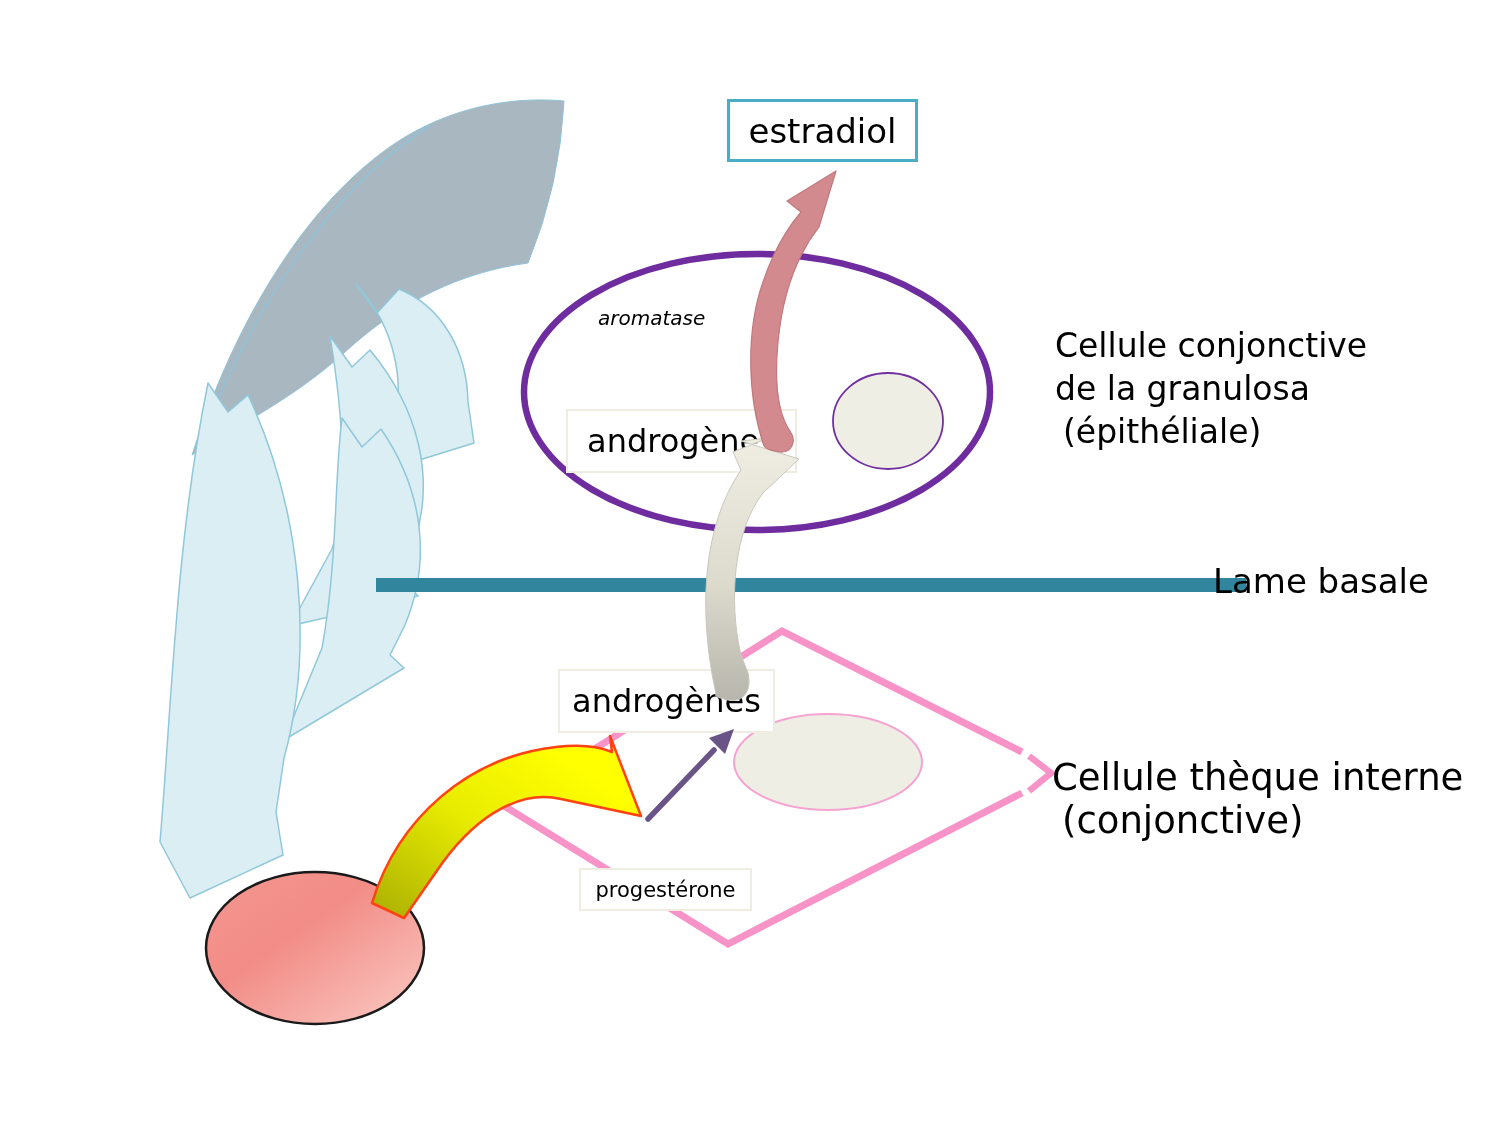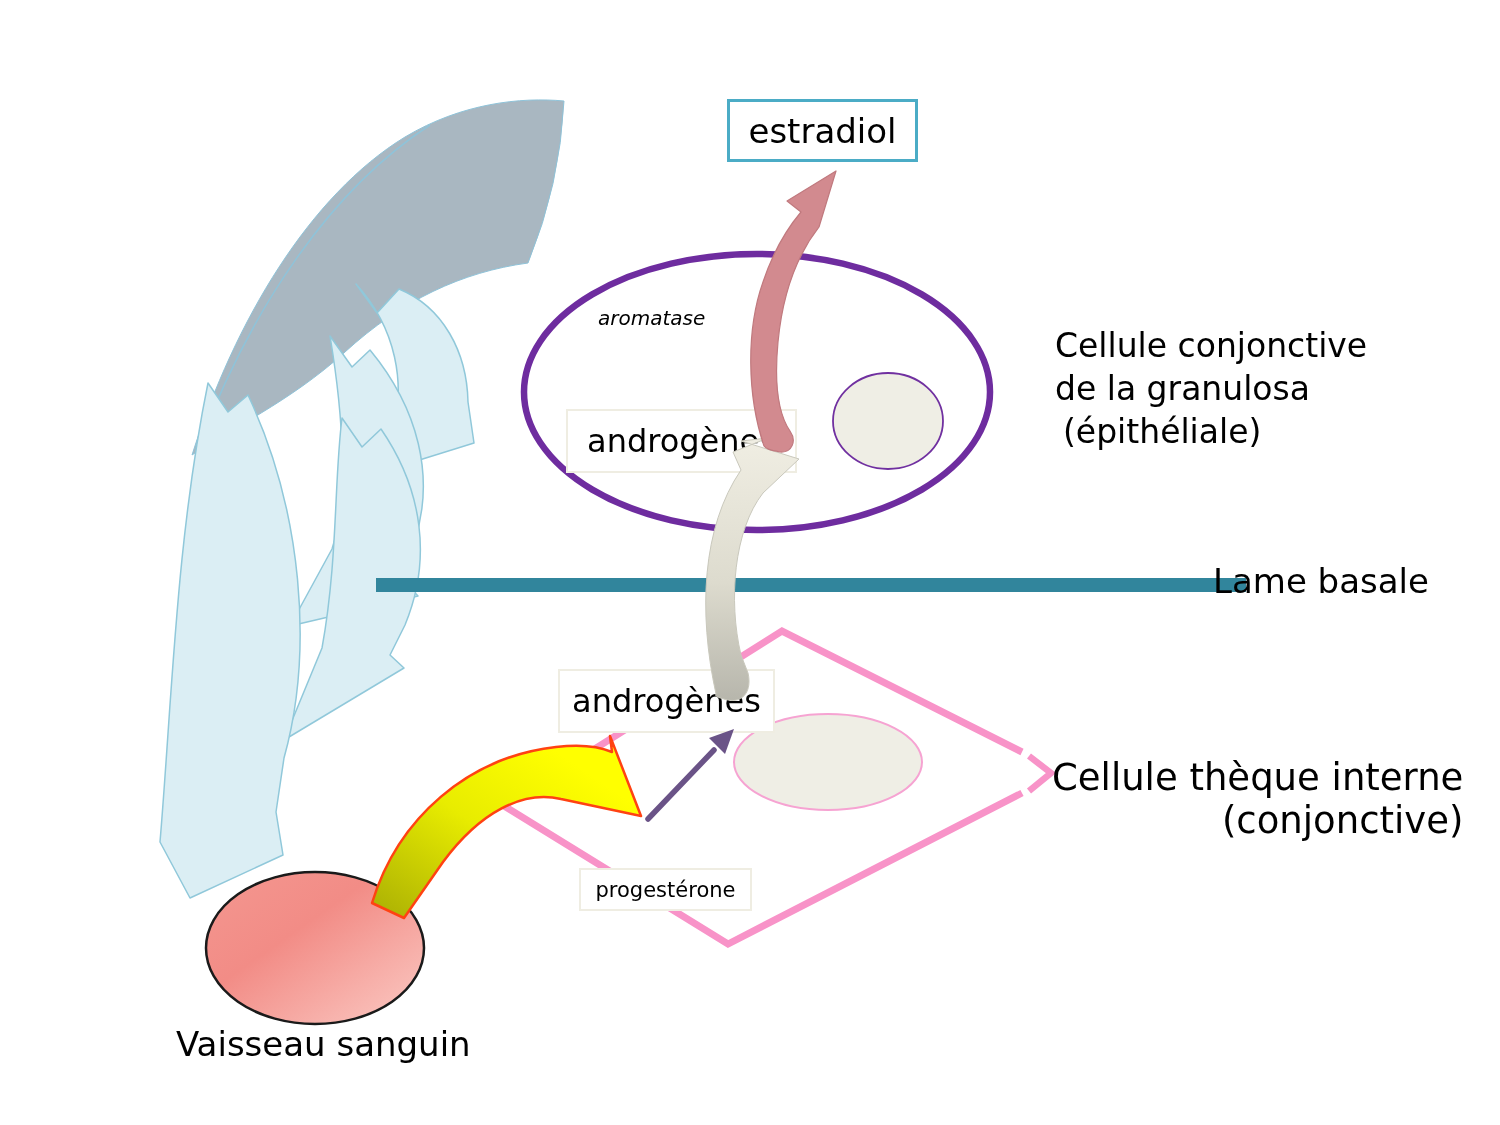--- a/index.html
+++ b/index.html
@@ -12,21 +12,21 @@
            background:#ffffff;box-sizing:border-box;white-space:nowrap;z-index:1;}
   .box-estradiol{left:727px;top:99px;width:191px;height:63px;border:3.5px solid #4BACC6;font-size:34px;}
   .box-androgenes-g{left:566px;top:409px;width:231px;height:64px;border:2px solid #EFEDE2;font-size:32px;}
   .box-androgenes-t{left:558px;top:669px;width:217px;height:64px;border:2px solid #EFEDE2;font-size:32px;}
   .box-progesterone{left:579px;top:868px;width:173px;height:43px;border:2px solid #EFEDE2;font-size:21px;}
   .box-cholesterol{left:243px;top:713px;width:228px;height:65px;border:3px solid #FFFF00;font-size:34px;}
   .txt-aromatase{left:598px;top:306px;font-size:20px;font-style:italic;z-index:1;}
   .txt-granulosa{left:1055px;top:324px;font-size:33px;line-height:43px;z-index:1;}
   .txt-granulosa .l3{padding-left:8px;}
   .txt-theque{left:1052px;top:736px;font-size:37px;line-height:43px;z-index:1;margin-top:20px;}
-  .txt-theque .l2{padding-left:10px;text-align:right;}
+  .txt-theque .l2{padding-left:10px;}
   .txt-lame{left:1189px;top:561px;font-size:34px;z-index:1;margin-left:24px;}
   .txt-vaisseau{left:176px;top:1024px;font-size:34px;z-index:1;}
 </style>
 </head>
 <body>
 
 <div id="stage">
 
   <svg class="layer" id="base" width="1500" height="1125" viewBox="0 0 1500 1125">
     <defs>
@@ -96,21 +96,20 @@
   <div class="lbl-box box-progesterone">
     <span>progestérone</span>
   </div>
 
 
   <div class="lbl txt-theque">
     <div class="l1">Cellule thèque interne</div>
     <div class="l2">(conjonctive)</div>
   </div>
 
-  <div class="lbl txt-vaisseau">Vaisseau sanguin</div>
 
   <svg class="layer" id="overlay" width="1500" height="1125" viewBox="0 0 1500 1125" style="z-index:2">
     <defs>
       <linearGradient id="creamGrad" x1="0" y1="0" x2="0" y2="1">
         <stop offset="0" stop-color="#F0EEE3"></stop>
         <stop offset="0.55" stop-color="#DDDBCE"></stop>
         <stop offset="1" stop-color="#B7B6AC"></stop>
       </linearGradient>
     </defs>
 

